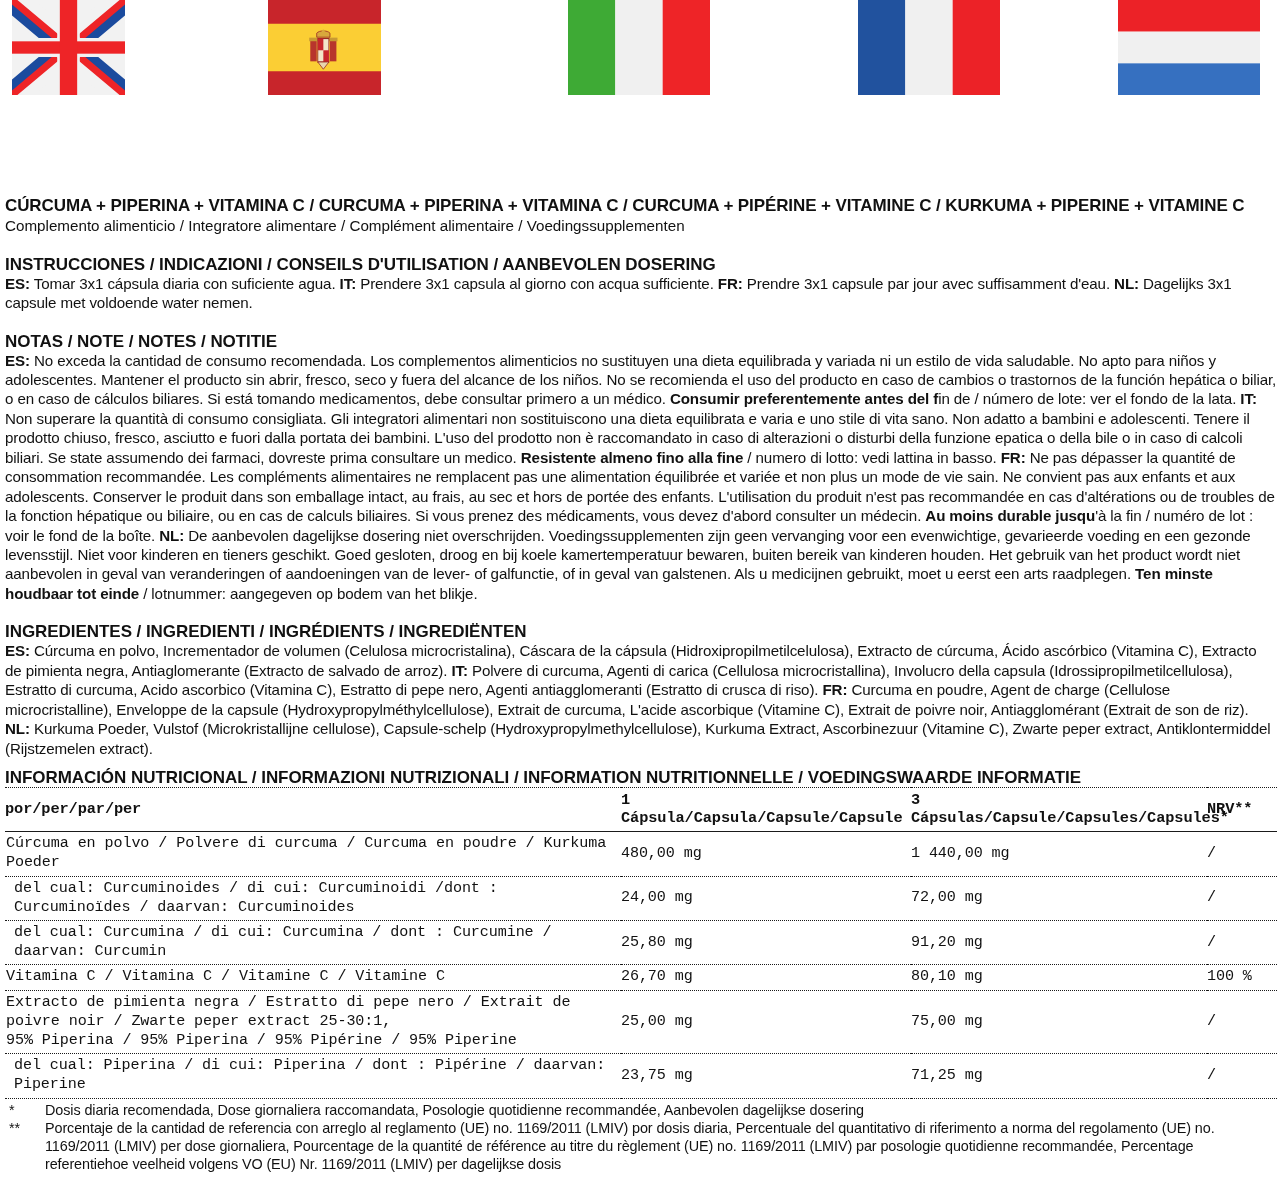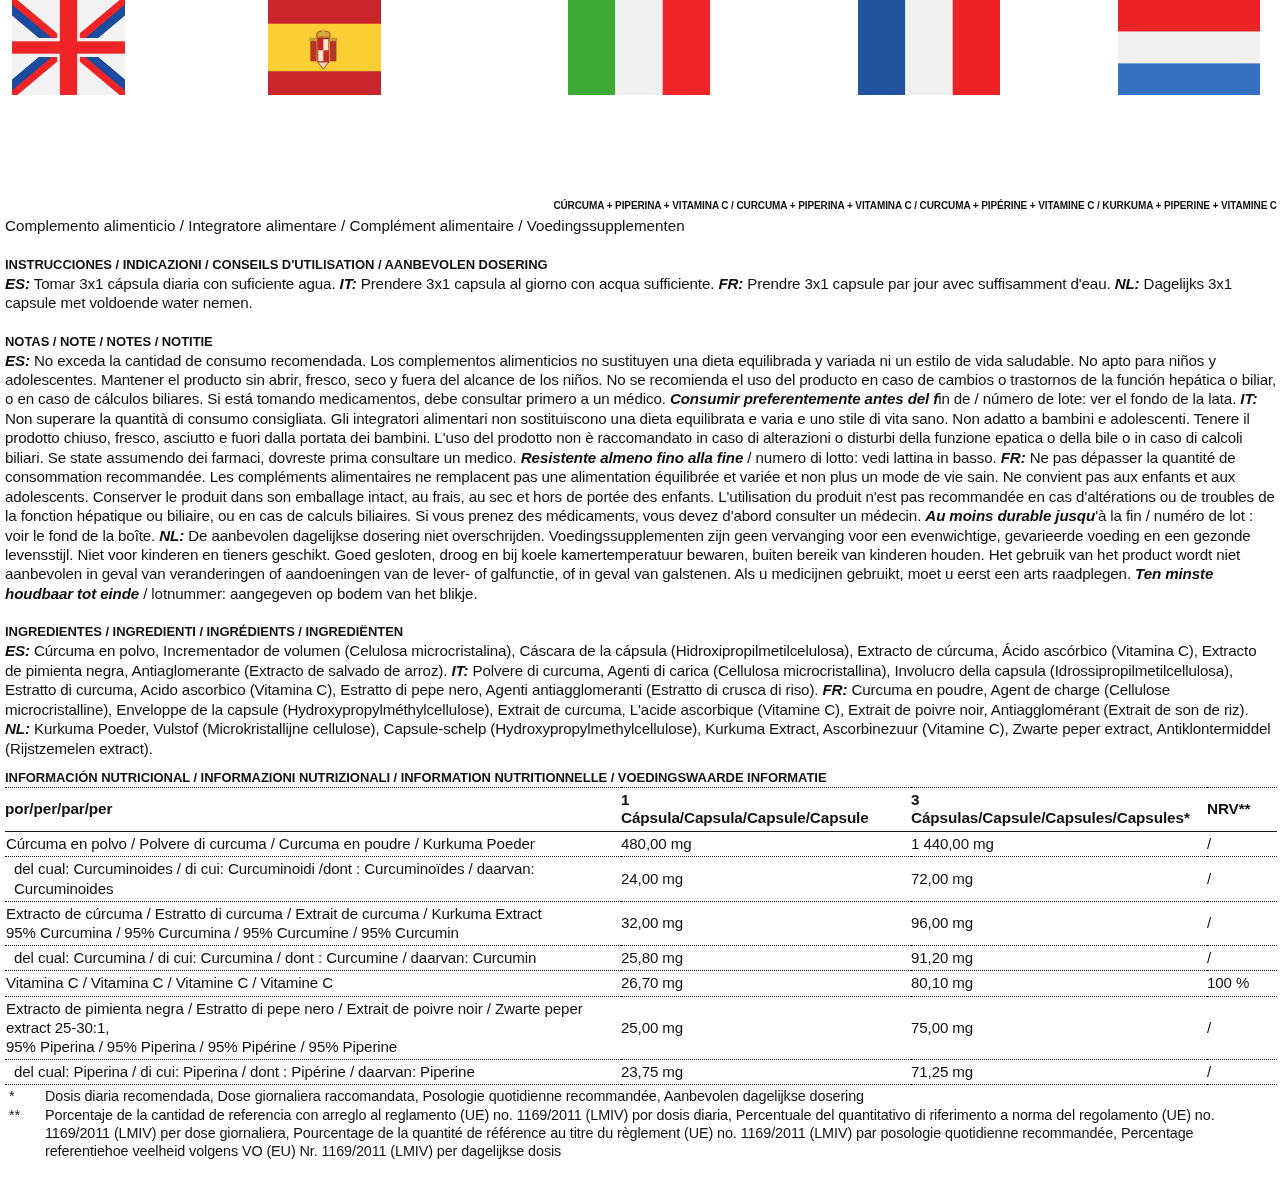--- a/index.html
+++ b/index.html
@@ -39,54 +39,54 @@
   #flag-nl { left: 1118px; width: 142px; }
 
   
   #content {
     position: absolute;
     left: 5px; top: 196px;
     width: 1272px;
   }
 
   .product-title {
-    font-size: 10px;
+    font-size: 17px;
     font-weight: bold;
     line-height: 20px;
     letter-spacing: -0.1px;
     white-space: nowrap;
-    text-align: right;
   }
   .subtitle-line { font-size: 15.2px; line-height: 19.6px; }
 
   .section-head {
-    font-size: 13px;
+    font-size: 17px;
     font-weight: bold;
     line-height: 19px;
     letter-spacing: -0.05px;
   }
 
   .para {
     font-size: 15.15px;
     line-height: 19.45px;
     text-align: left;
     letter-spacing: -0.12px;
   }
-  .para b { font-weight: bold; font-style: italic; }
+  .para b { font-weight: bold; }
 
   .gap-sm { height: 10px; }
   .gap-md { height: 19px; }
 
   
   #nutri-table {
     width: 1272px;
     border-collapse: collapse;
     font-size: 15.1px;
     letter-spacing: -0.1px;
     table-layout: fixed;
+    font-family: Liberation Mono, monospace;
   }
   #nutri-table th, #nutri-table td {
     padding: 0;
     vertical-align: middle;
     text-align: left;
   }
   .col-name  { width: 616px; }
   .col-one   { width: 290px; }
   .col-three { width: 296px; }
   .col-nrv   { width: 70px;  }
@@ -258,29 +258,20 @@
         </tr>
         <tr>
           <td class="td-name indent">
             <div>del cual: Curcuminoides / di cui: Curcuminoidi /dont : Curcuminoïdes / daarvan: Curcuminoides</div>
           </td>
           <td class="td-one">24,00 mg</td>
           <td class="td-three">72,00 mg</td>
           <td class="td-nrv">/</td>
         </tr>
         <tr>
-          <td class="td-name name-2l">
-            <div>Extracto de cúrcuma / Estratto di curcuma / Extrait de curcuma / Kurkuma Extract</div>
-            <div>95% Curcumina / 95% Curcumina / 95% Curcumine / 95% Curcumin</div>
-          </td>
-          <td class="td-one">32,00 mg</td>
-          <td class="td-three">96,00 mg</td>
-          <td class="td-nrv">/</td>
-        </tr>
-        <tr>
           <td class="td-name indent">
             <div>del cual: Curcumina / di cui: Curcumina / dont : Curcumine / daarvan: Curcumin</div>
           </td>
           <td class="td-one">25,80 mg</td>
           <td class="td-three">91,20 mg</td>
           <td class="td-nrv">/</td>
         </tr>
         <tr>
           <td class="td-name">
             <div>Vitamina C / Vitamina C / Vitamine C / Vitamine C</div>

